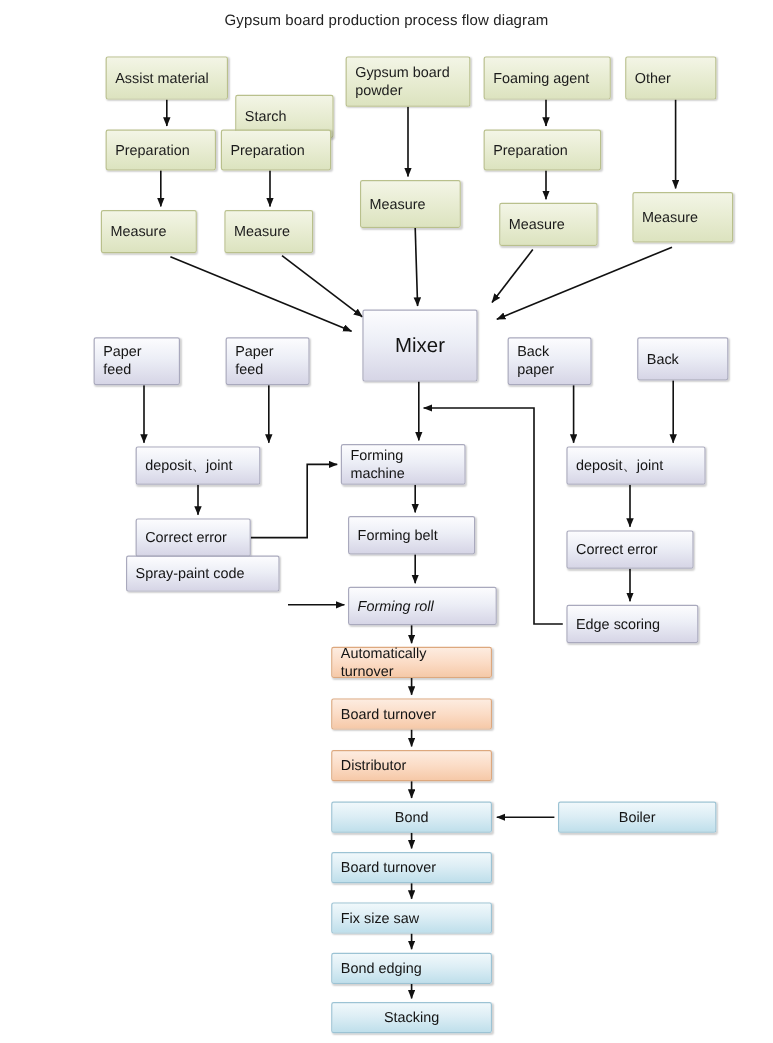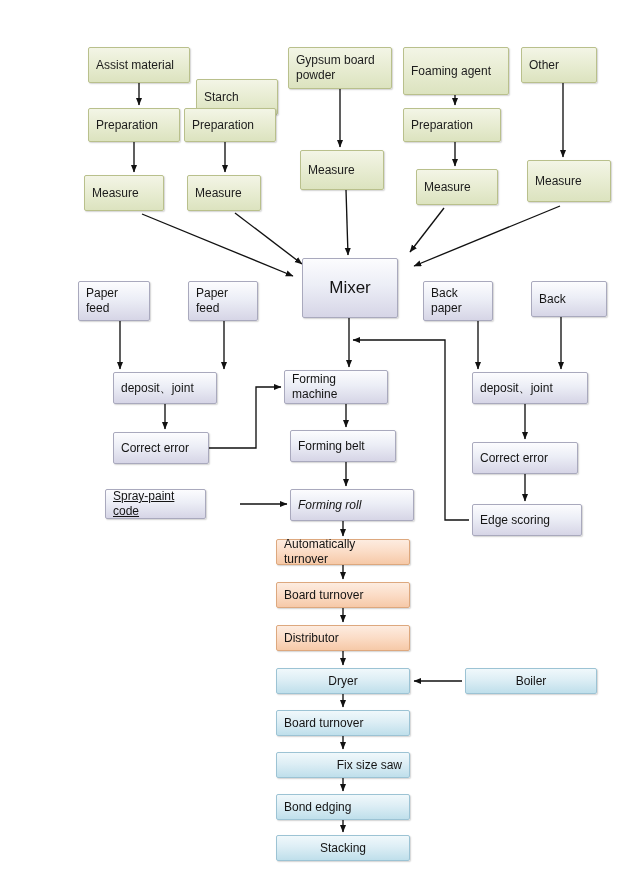--- a/index.html
+++ b/index.html
@@ -65,20 +65,21 @@
     font-size:17px;
     justify-content:center;
   }
   .n-center{justify-content:center;text-align:right;}
 </style>
 </head>
 <body>
 
 <div id="stage">
 
+  <div class="title">Gypsum board production process flow diagram</div>
 
   <svg id="svg-layer" viewBox="0 0 644 869" width="644" height="869">
     <defs>
       <marker id="ah" markerWidth="9" markerHeight="9" refX="7.2" refY="3.1" orient="auto" markerUnits="userSpaceOnUse">
         <path d="M0,0 L7.6,3.1 L0,6.2 z" fill="#111111"></path>
       </marker>
     </defs>
     <g stroke="#111111" stroke-width="1.35" fill="none" marker-end="url(#ah)">
 
       <path d="M139,83 L139,105"></path>
@@ -128,21 +129,21 @@
       <path d="M343,778 L343,791"></path>
       <path d="M343,820 L343,832"></path>
     </g>
   </svg>
 
   <div id="nodes">
       <div class="node n-green" style="left: 88px; top: 47px; width: 102px; height: 36px;"><span>Assist material</span></div>
       <div class="node n-green" style="left: 196px; top: 47px; width: 82px; height: 36px; margin-top: 32px;"><span>Starch</span></div>
       <div class="node n-green" style="left: 288px; top: 47px; width: 104px; height: 42px;"><span>Gypsum board
 powder</span></div>
-      <div class="node n-green" style="left: 403px; top: 47px; width: 106px; height: 48px;"><span>Foaming agent</span></div>
+      <div class="node n-green" style="left: 403px; top: 47px; width: 106px; height: 36px;"><span>Foaming agent</span></div>
       <div class="node n-green" style="left: 521px; top: 47px; width: 76px; height: 36px;"><span>Other</span></div>
       <div class="node n-green" style="left: 88px; top: 108px; width: 92px; height: 34px;"><span>Preparation</span></div>
       <div class="node n-green" style="left: 184px; top: 108px; width: 92px; height: 34px;"><span>Preparation</span></div>
       <div class="node n-green" style="left: 403px; top: 108px; width: 98px; height: 34px;"><span>Preparation</span></div>
       <div class="node n-green" style="left: 84px; top: 175px; width: 80px; height: 36px;"><span>Measure</span></div>
       <div class="node n-green" style="left: 187px; top: 175px; width: 74px; height: 36px;"><span>Measure</span></div>
       <div class="node n-green" style="left: 300px; top: 150px; width: 84px; height: 40px;"><span>Measure</span></div>
       <div class="node n-green" style="left: 416px; top: 169px; width: 82px; height: 36px;"><span>Measure</span></div>
       <div class="node n-green" style="left: 527px; top: 160px; width: 84px; height: 42px;"><span>Measure</span></div>
       <div class="node n-purple" style="left: 78px; top: 281px; width: 72px; height: 40px;"><span>Paper
@@ -152,26 +153,26 @@
       <div class="node n-purple n-center n-mixer" style="left: 302px; top: 258px; width: 96px; height: 60px;"><span>Mixer</span></div>
       <div class="node n-purple" style="left: 423px; top: 281px; width: 70px; height: 40px;"><span>Back
 paper</span></div>
       <div class="node n-purple" style="left: 531px; top: 281px; width: 76px; height: 36px;"><span>Back</span></div>
       <div class="node n-purple" style="left: 113px; top: 372px; width: 104px; height: 32px;"><span>deposit、joint</span></div>
       <div class="node n-purple" style="left: 284px; top: 370px; width: 104px; height: 34px;"><span>Forming machine</span></div>
       <div class="node n-purple" style="left: 472px; top: 372px; width: 116px; height: 32px;"><span>deposit、joint</span></div>
       <div class="node n-purple" style="left: 113px; top: 432px; width: 96px; height: 32px;"><span>Correct error</span></div>
       <div class="node n-purple" style="left: 290px; top: 430px; width: 106px; height: 32px;"><span>Forming belt</span></div>
       <div class="node n-purple" style="left: 472px; top: 442px; width: 106px; height: 32px;"><span>Correct error</span></div>
-      <div class="node n-purple" style="left: 105px; top: 489px; width: 101px; height: 30px; text-decoration: underline;"><span>Spray-paint code</span></div>
+      <div class="node n-purple" style="left: 105px; top: 463px; width: 128px; height: 30px;"><span>Spray-paint code</span></div>
       <div class="node n-purple" style="left: 290px; top: 489px; width: 124px; height: 32px; font-style: italic;"><span>Forming roll</span></div>
       <div class="node n-purple" style="left: 472px; top: 504px; width: 110px; height: 32px;"><span>Edge scoring</span></div>
       <div class="node n-orange" style="left: 276px; top: 539px; width: 134px; height: 26px;"><span>Automatically turnover</span></div>
       <div class="node n-orange" style="left: 276px; top: 582px; width: 134px; height: 26px;"><span>Board turnover</span></div>
       <div class="node n-orange" style="left: 276px; top: 625px; width: 134px; height: 26px;"><span>Distributor</span></div>
-      <div class="node n-blue n-center" style="left: 276px; top: 668px; width: 134px; height: 26px;"><span>Dryer</span></div>
+      <div class="node n-blue n-center" style="left: 276px; top: 668px; width: 134px; height: 26px;"><span>Bond</span></div>
       <div class="node n-blue n-center" style="left: 465px; top: 668px; width: 132px; height: 26px;"><span>Boiler</span></div>
       <div class="node n-blue" style="left: 276px; top: 710px; width: 134px; height: 26px;"><span>Board turnover</span></div>
-      <div class="node n-blue" style="left: 276px; top: 752px; width: 134px; height: 26px; justify-content: flex-end;"><span>Fix size saw</span></div>
+      <div class="node n-blue" style="left: 276px; top: 752px; width: 134px; height: 26px;"><span>Fix size saw</span></div>
       <div class="node n-blue" style="left: 276px; top: 794px; width: 134px; height: 26px;"><span>Bond edging</span></div>
       <div class="node n-blue n-center" style="left: 276px; top: 835px; width: 134px; height: 26px;"><span>Stacking</span></div>
     </div>
 </div>
 
 </body></html>

